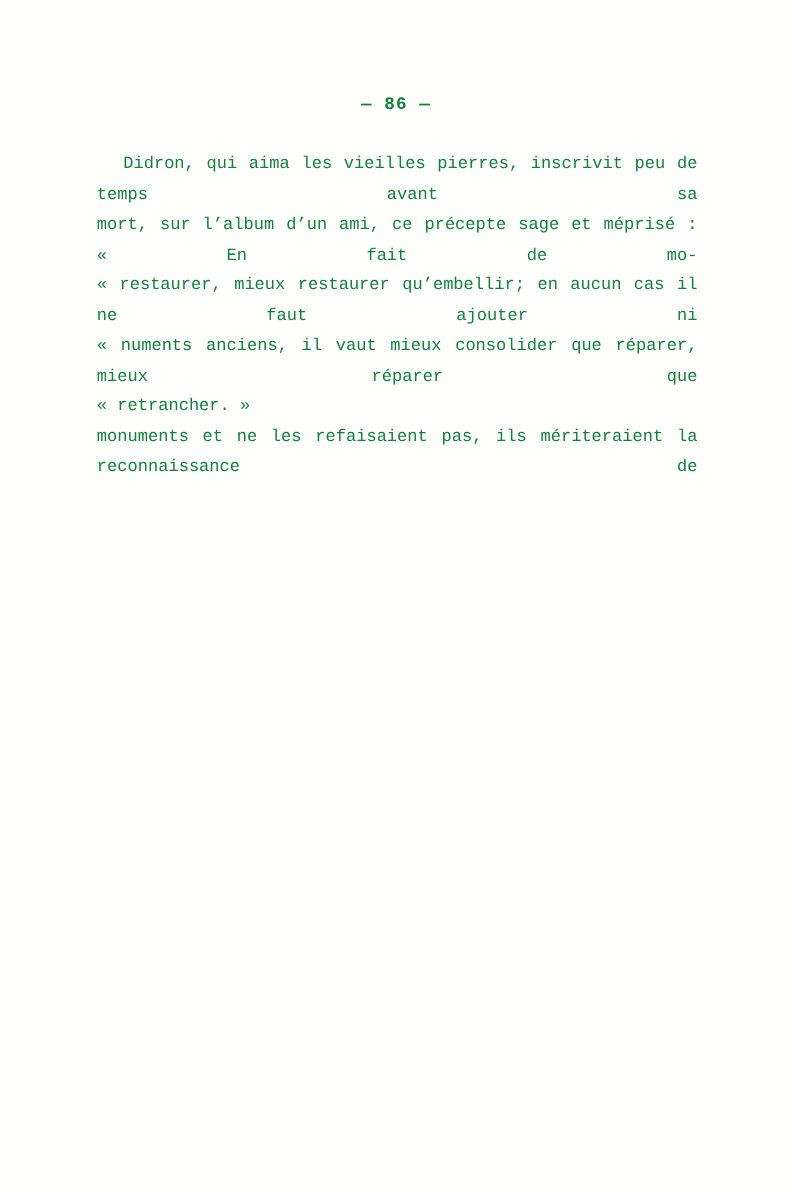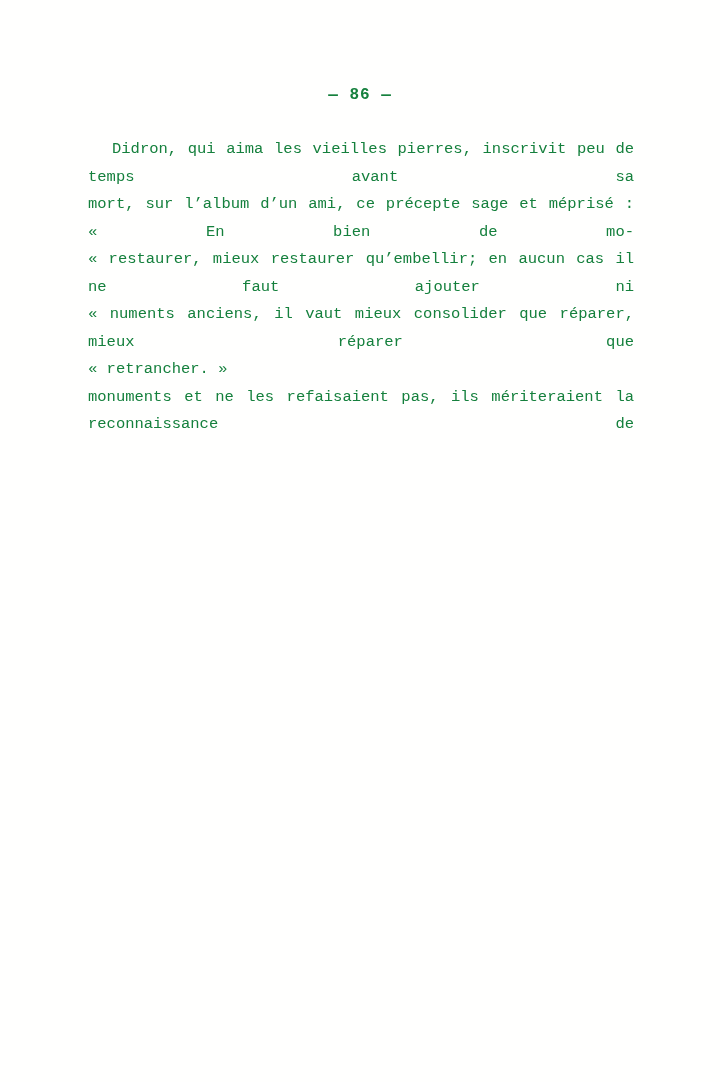--- a/index.html
+++ b/index.html
@@ -66,21 +66,21 @@
 <body>
 
 <div class="page">
 
   <div class="page-number">— 86 —</div>
 
   <div class="text-block">
 
     <div class="para">
       <div class="line first">Didron, qui aima les vieilles pierres, inscrivit peu de temps avant sa</div>
-      <div class="line">mort, sur l’album d’un ami, ce précepte sage et méprisé : « En bien de mo-</div>
+      <div class="line">mort, sur l’album d’un ami, ce précepte sage et méprisé : « En fait de mo-</div>
       <div class="line">« restaurer, mieux restaurer qu’embellir; en aucun cas il ne faut ajouter ni</div>
       <div class="line">« numents anciens, il vaut mieux consolider que réparer, mieux réparer que</div>
       <div class="line last">« retrancher. »</div>
     </div>
 
     <div class="para">
       <div class="line">monuments et ne les refaisaient pas, ils mériteraient la reconnaissance de</div>
     </div>
 
   </div>

